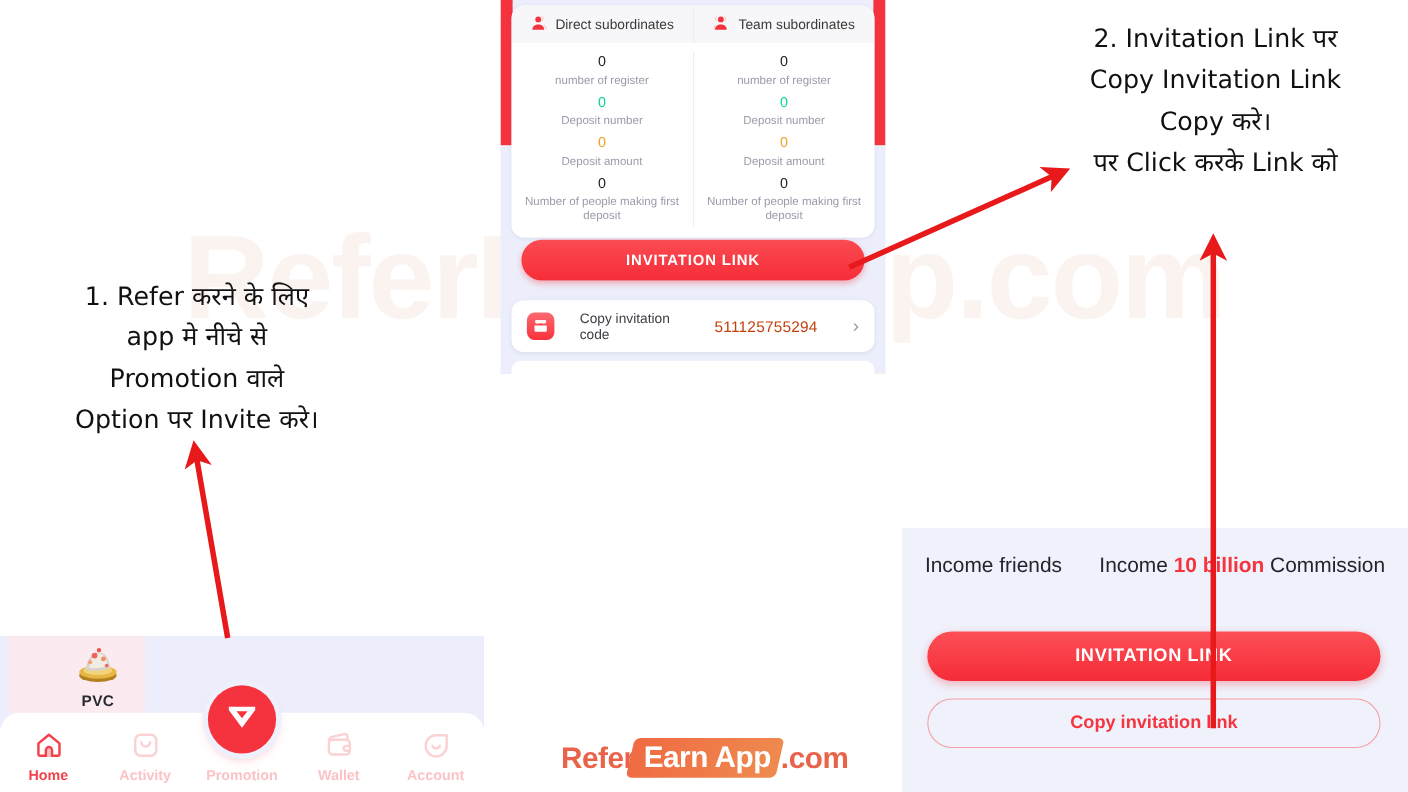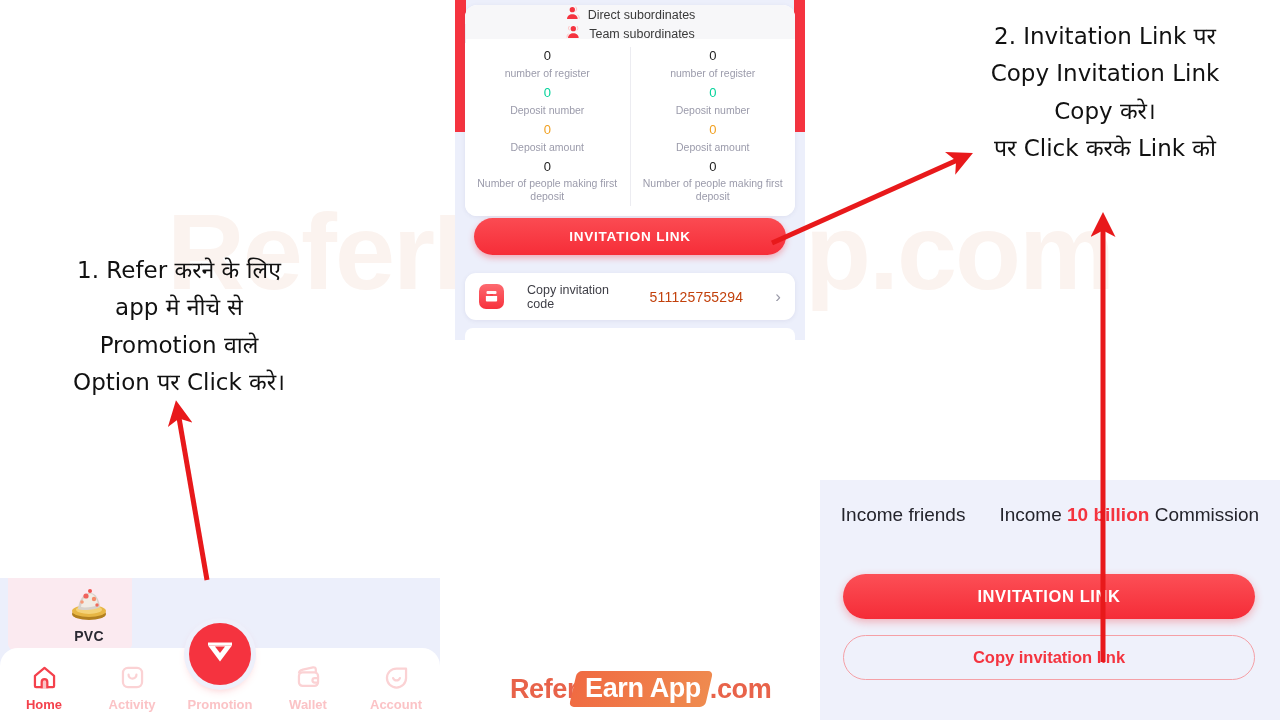--- a/index.html
+++ b/index.html
@@ -54,21 +54,20 @@
     width: 330px;
     background: #ffffff;
     border-radius: 12px;
     box-shadow: 0 1px 4px rgba(90,90,140,0.10);
     overflow: hidden;
   }
   .stats-head {
     display: flex;
     background: #f7f7f9;
     height: 34px;
-    flex-direction: column;
   }
   .stats-head .col {
     flex: 1;
     display: flex;
     align-items: center;
     justify-content: center;
     gap: 7px;
     font-size: 12.5px;
     color: #3a3a3a;
   }
@@ -436,21 +435,21 @@
   </div>
 </div>
 
 <button class="btn-invitation">INVITATION LINK</button>
 <button class="btn-copy-link">Copy invitation link</button>
 
 <div class="anno anno-1">
   <div>1. Refer करने के लिए</div>
   <div>app मे नीचे से</div>
   <div>Promotion वाले</div>
-  <div>Option पर Click करे।</div>
+  <div>Option पर Invite करे।</div>
 </div>
 
 <div class="anno anno-2">
   <div>2. Invitation Link पर</div>
   <div>Copy Invitation Link</div>
   <div>Copy करे।</div>
   <div>पर Click करके Link को</div>
 </div>
 
 <svg class="arrows">

